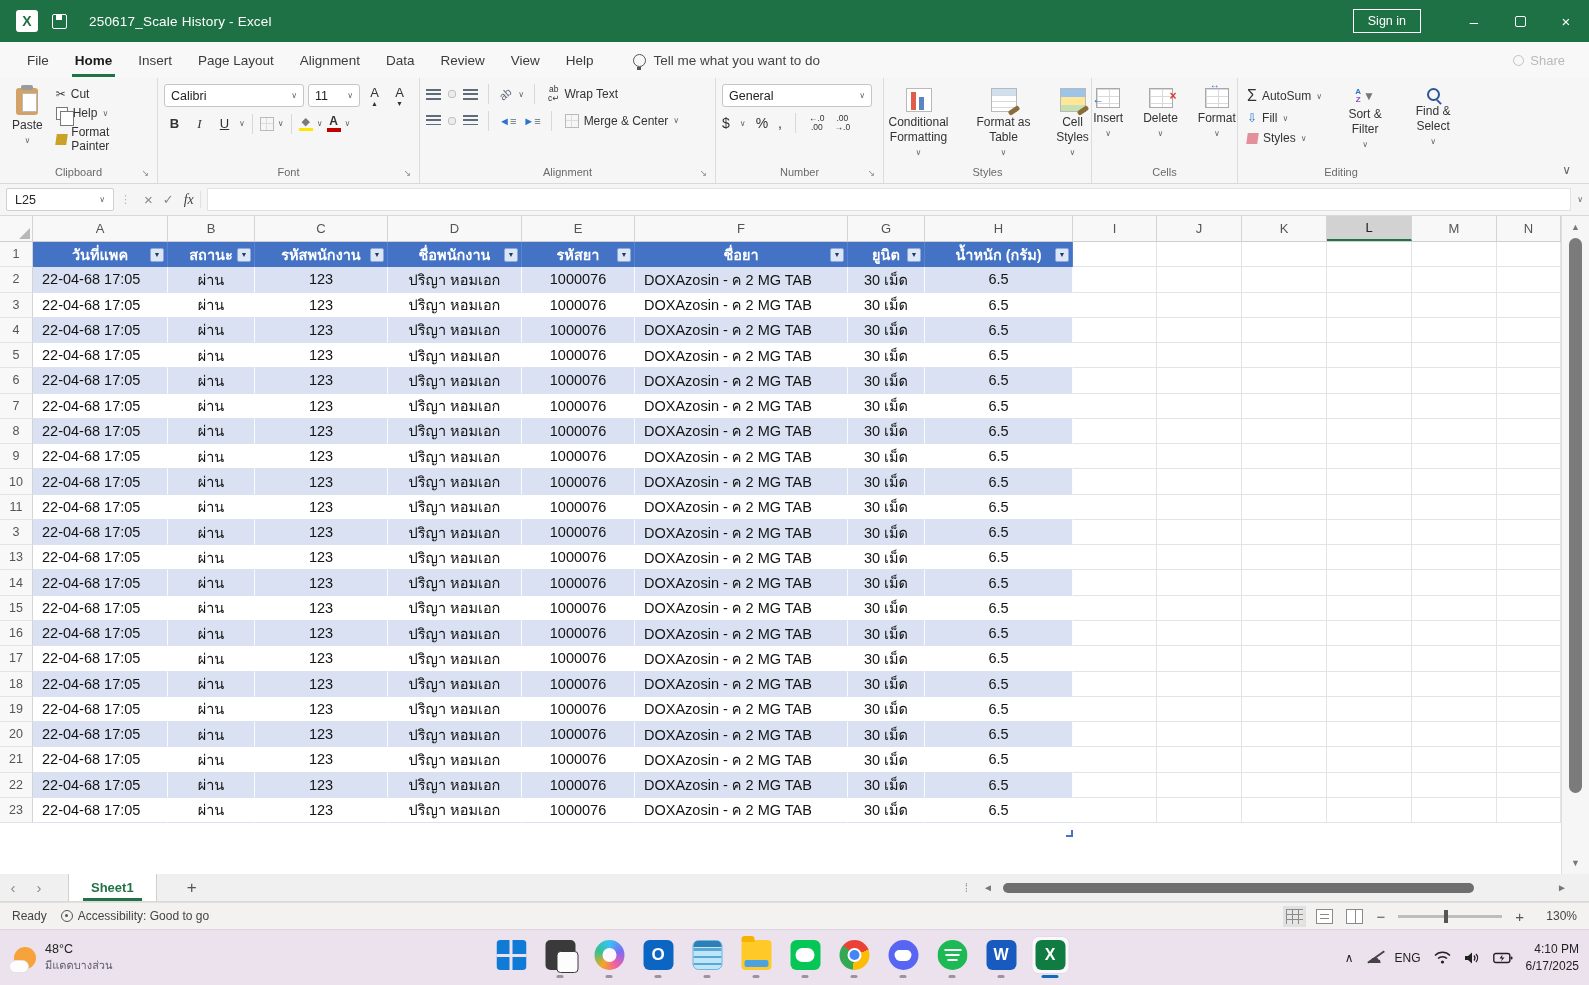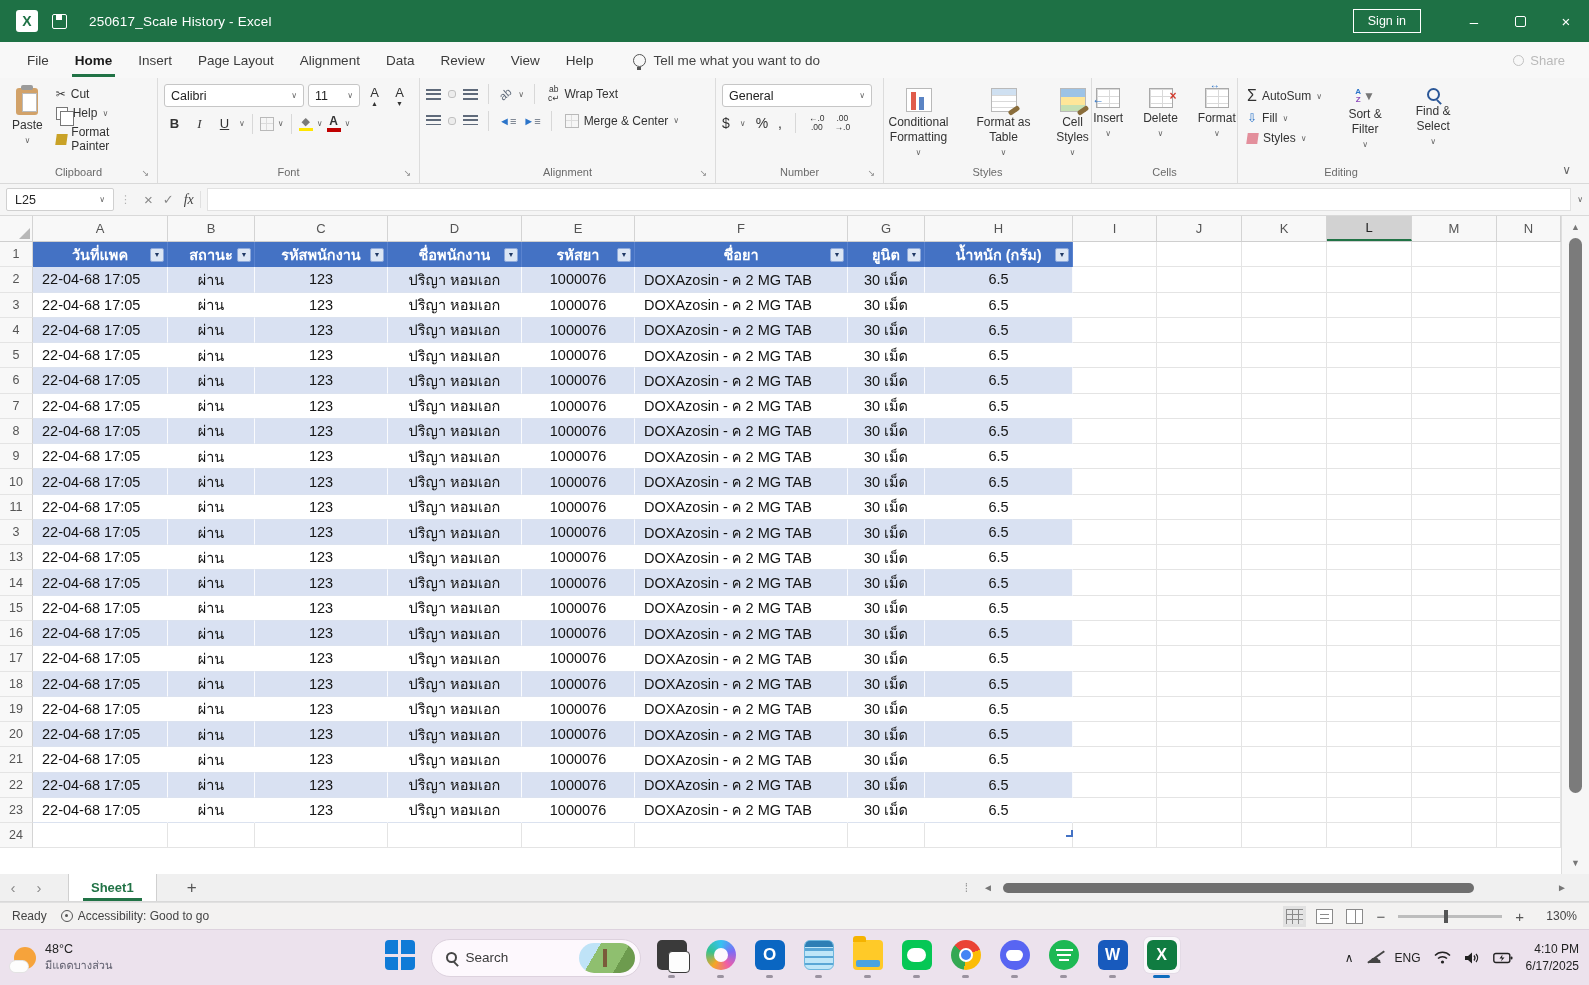--- a/index.html
+++ b/index.html
@@ -893,37 +893,20 @@
           <div class="td left" style="width: 213px;">DOXAzosin - ค 2 MG TAB</div>
           <div class="td" style="width: 77px;">30 เม็ด</div>
           <div class="td" style="width: 148px;">6.5</div>
           <div class="empty" style="width: 84px;"></div>
           <div class="empty" style="width: 85px;"></div>
           <div class="empty" style="width: 85px;"></div>
           <div class="empty" style="width: 85px;"></div>
           <div class="empty" style="width: 85px;"></div>
           <div class="empty" style="width: 64px;"></div>
         </div>
-        <div class="grow">
-          <div class="rowh">24</div>
-          <div class="empty" style="width: 135px;"></div>
-          <div class="empty" style="width: 87px;"></div>
-          <div class="empty" style="width: 133px;"></div>
-          <div class="empty" style="width: 134px;"></div>
-          <div class="empty" style="width: 113px;"></div>
-          <div class="empty" style="width: 213px;"></div>
-          <div class="empty" style="width: 77px;"></div>
-          <div class="empty" style="width: 148px;"></div>
-          <div class="empty" style="width: 84px;"></div>
-          <div class="empty" style="width: 85px;"></div>
-          <div class="empty" style="width: 85px;"></div>
-          <div class="empty" style="width: 85px;"></div>
-          <div class="empty" style="width: 85px;"></div>
-          <div class="empty" style="width: 64px;"></div>
-        </div>
       </div>
     <div class="vscroll">
       <div class="varrow">▲</div>
       <div class="vthumb"></div>
       <div class="varrow" style="margin-top:auto">▼</div>
     </div>
   </div>
 
   <div class="sheetbar">
     <span class="snav">‹</span>
@@ -968,25 +951,20 @@
           <div class="wtemp">48°C</div>
           <div class="wcond">มีแดดบางส่วน</div>
         </span>
     </div>
     <div class="centericons" id="taskicons">
         <div class="tk">
           <div class="ticonbox">
             <div class="ticon ti-start"></div>
           </div>
           <div class="tkind" style="background:transparent"></div>
-        </div>
-        <div class="searchpill">
-          <span class="mag2"></span>
-          <span class="searchtxt">Search</span>
-          <span class="searchimg"></span>
         </div>
         <div class="tk">
           <div class="ticonbox">
             <div class="ticon ti-taskview"></div>
           </div>
           <div class="tkind"></div>
         </div>
         <div class="tk">
           <div class="ticonbox">
             <div class="ticon ti-copilot"></div>

